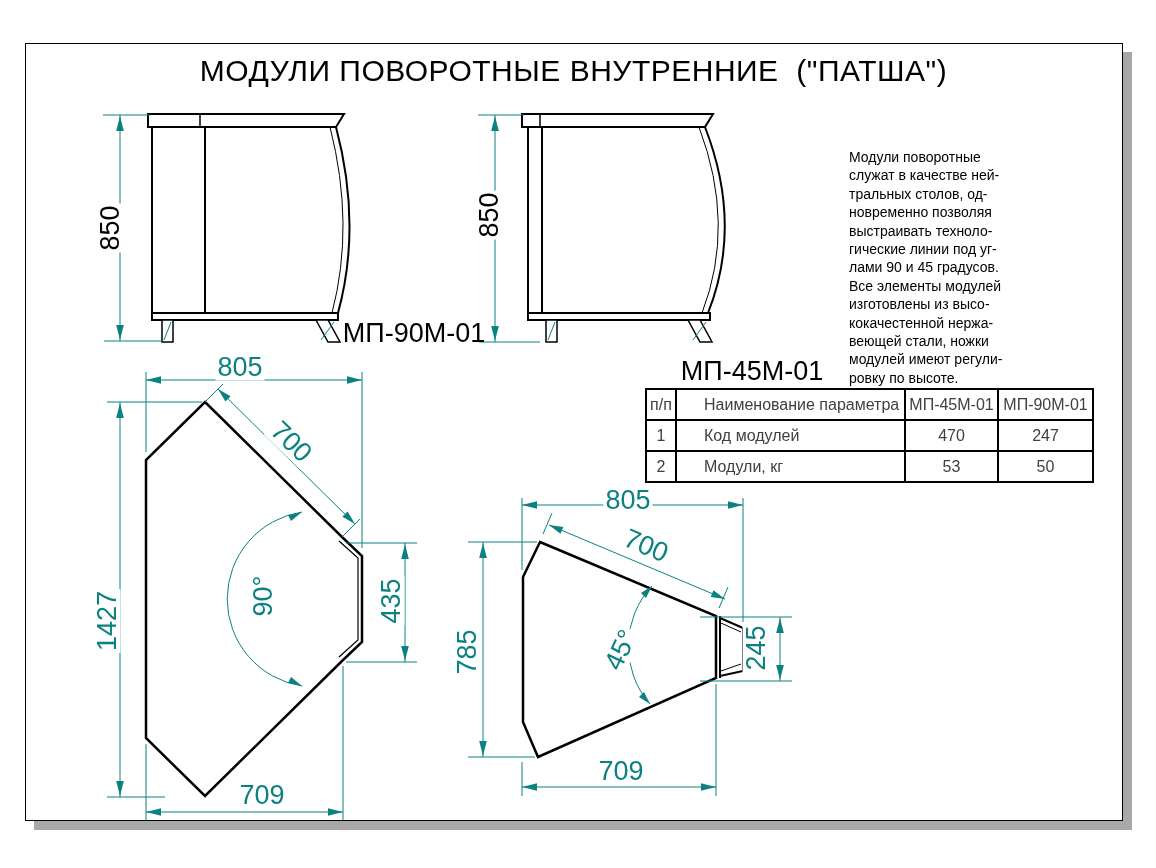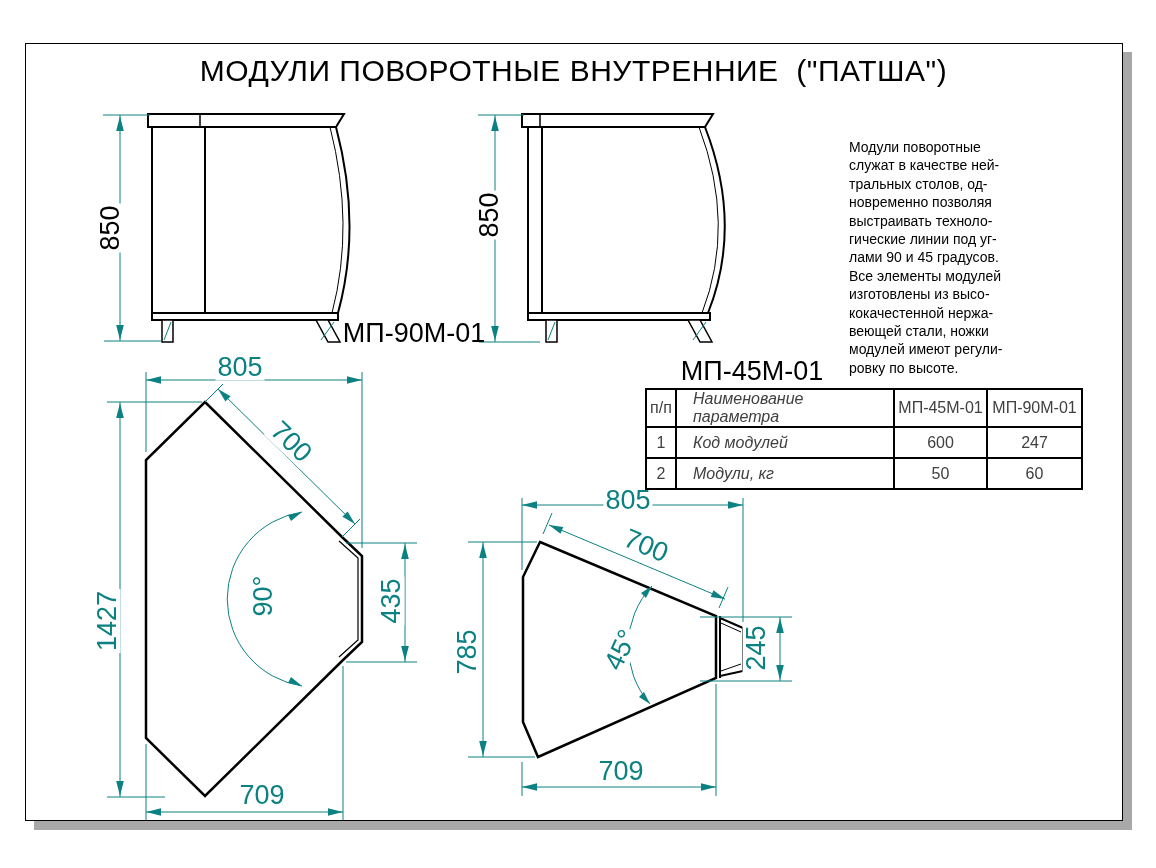--- a/index.html
+++ b/index.html
@@ -11,21 +11,21 @@
     position:absolute;left:25px;top:43px;width:1096px;height:776px;
     border:1px solid #000;background:#fff;
     box-shadow:9px 9px 0 0 #a8a8a8;
   }
   .page-title{
     position:absolute;left:25px;top:54px;width:1097px;
     text-align:center;font-size:30px;color:#000;white-space:pre;
     letter-spacing:.5px;
   }
   .note{
-    position:absolute;left:849px;top:138px;width:178px;
+    position:absolute;left:849px;top:148px;width:178px;
     font-size:14px;line-height:18.4px;color:#000;white-space:pre-line;
   }
   .dim{
     position:absolute;font-size:27px;color:#0c8181;line-height:1;
     background:#fff;padding:0 2px;white-space:nowrap;
     transform:translate(-50%,-50%);
   }
   .dim.black{color:#000;}
   .r90{transform:translate(-50%,-50%) rotate(-90deg);}
   .r44{transform:translate(-50%,-50%) rotate(44deg);}
@@ -38,21 +38,21 @@
   svg.linework{position:absolute;left:0;top:0;}
   .spec-table{
     position:absolute;left:645px;top:388px;border-collapse:collapse;
     font-size:16px;color:#404040;table-layout:fixed;background:#fff;
   }
   .spec-table td,.spec-table th{
     border:2px solid #000;font-weight:normal;padding:0 0 0 0;
     height:29px;vertical-align:middle;overflow:hidden;
   }
   .spec-table .c-num{width:28px;text-align:center;}
-  .spec-table .c-name{width:200px;text-align:left;padding-left:16px;font-style:italic;}
+  .spec-table .c-name{width:200px;text-align:left;padding-left:27px;}
   .spec-table .c-v1{width:91px;text-align:center;}
   .spec-table .c-v2{width:93px;text-align:center;}
 </style>
 </head>
 <body>
 
 <div class="frame"></div>
 
 <div class="page-title">МОДУЛИ ПОВОРОТНЫЕ ВНУТРЕННИЕ  ("ПАТША")</div>
 
@@ -218,23 +218,23 @@
   <tbody>
       <tr>
     <th class="c-num">п/п</th>
     <th class="c-name">Наименование параметра</th>
     <th class="c-v1">МП-45М-01</th>
     <th class="c-v2">МП-90М-01</th>
   </tr>
   <tr>
     <td class="c-num">1</td>
     <td class="c-name">Код модулей</td>
-    <td class="c-v1">600</td>
+    <td class="c-v1">470</td>
     <td class="c-v2">247</td>
   </tr>
   <tr>
     <td class="c-num">2</td>
     <td class="c-name">Модули, кг</td>
-    <td class="c-v1">50</td>
-    <td class="c-v2">60</td>
+    <td class="c-v1">53</td>
+    <td class="c-v2">50</td>
   </tr>
 </tbody>
   </table>
 
 </body></html>

